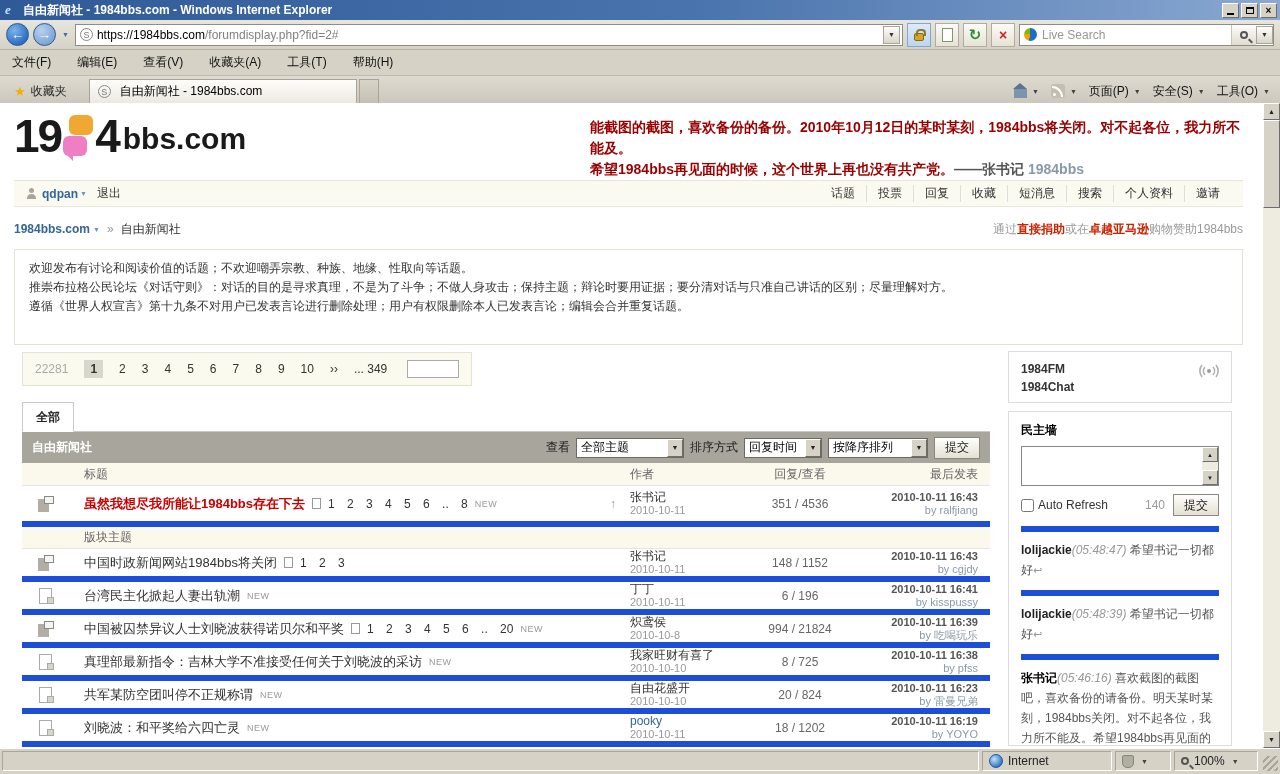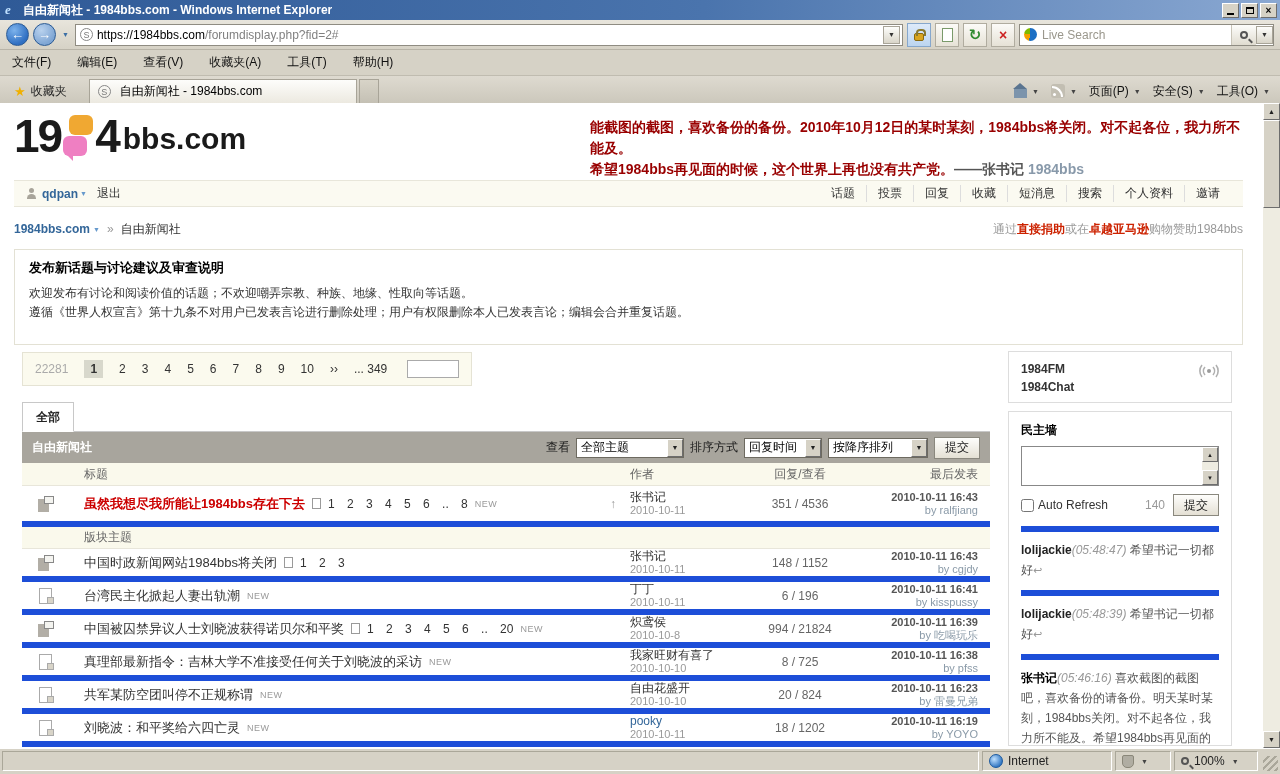--- a/index.html
+++ b/index.html
@@ -331,22 +331,22 @@
 
       <div class="crumbs">
         <span class="crumb-site">1984bbs.com</span>
         <span class="caret-blue" style="margin:0 0 0 3px">▼</span>
         <span class="crumb-sep">»</span>
         <span class="crumb-forum">自由新闻社</span>
         <span class="donate"><span>通过</span><b>直接捐助</b><span>或在</span><b>卓越亚马逊</b><span>购物赞助1984bbs</span></span>
       </div>
 
       <div class="rules">
-        <h3>发布新话题与讨论建议及审查说明</h3>
         <p>欢迎发布有讨论和阅读价值的话题；不欢迎嘲弄宗教、种族、地缘、性取向等话题。</p>
+        <p>推崇布拉格公民论坛《对话守则》：对话的目的是寻求真理，不是为了斗争；不做人身攻击；保持主题；辩论时要用证据；要分清对话与只准自己讲话的区别；尽量理解对方。</p>
         <p>遵循《世界人权宣言》第十九条不对用户已发表言论进行删除处理；用户有权限删除本人已发表言论；编辑会合并重复话题。</p>
       </div>
 
       <div class="pager">
         <span class="pg-total">22281</span>
         <span class="pg cur">1</span>
         <span class="pg">2</span>
         <span class="pg">3</span>
         <span class="pg">4</span>
         <span class="pg">5</span>

